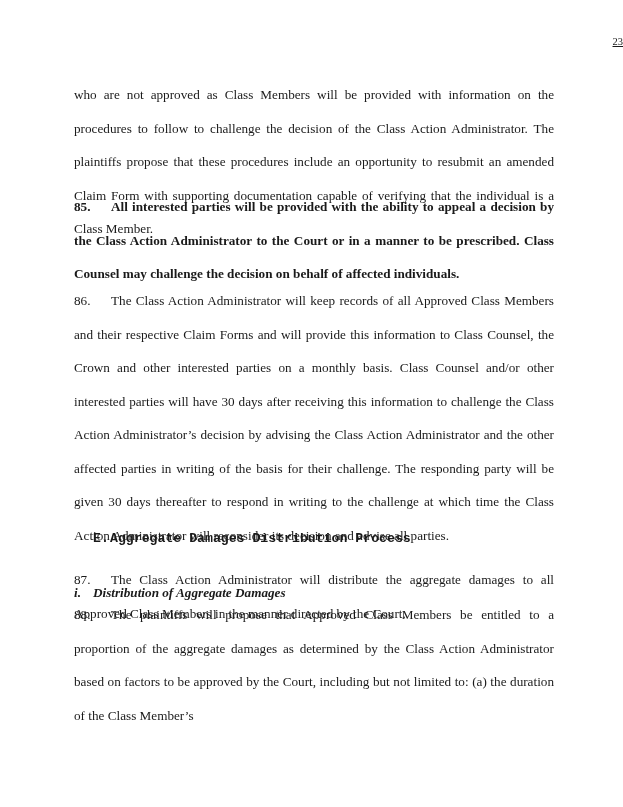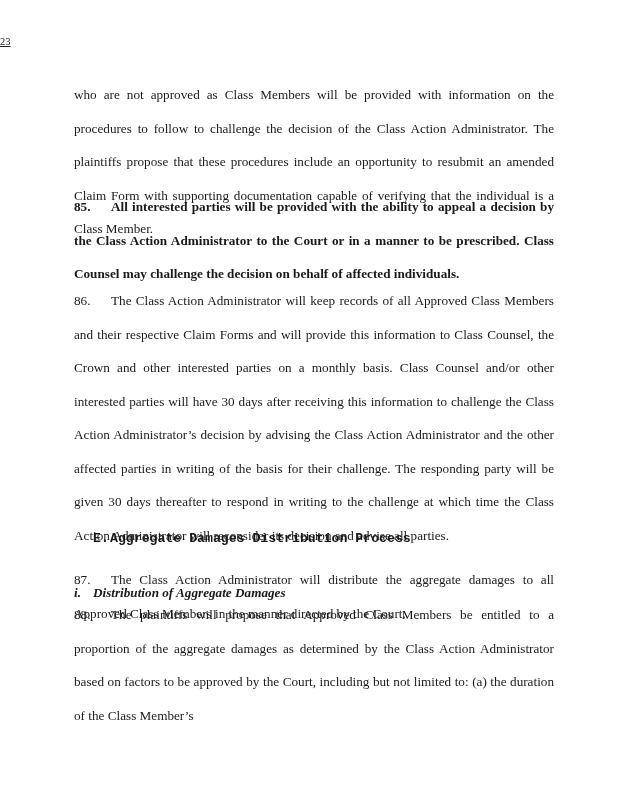--- a/index.html
+++ b/index.html
@@ -13,21 +13,21 @@
       position: relative;
       overflow: hidden;
       font-family: "Liberation Serif", "DejaVu Serif", serif;
       color: #1a1a1a;
     }
     .page-number {
       position: absolute;
       top: 36px;
       left: 0;
       width: 623px;
-      text-align: left;
+      text-align: right;
       font-size: 10.5px;
       text-decoration: underline;
     }
     .para {
       position: absolute;
       left: 74px;
       width: 480px;
       font-size: 13.2px;
       line-height: 33.5px;
       text-align: justify;

